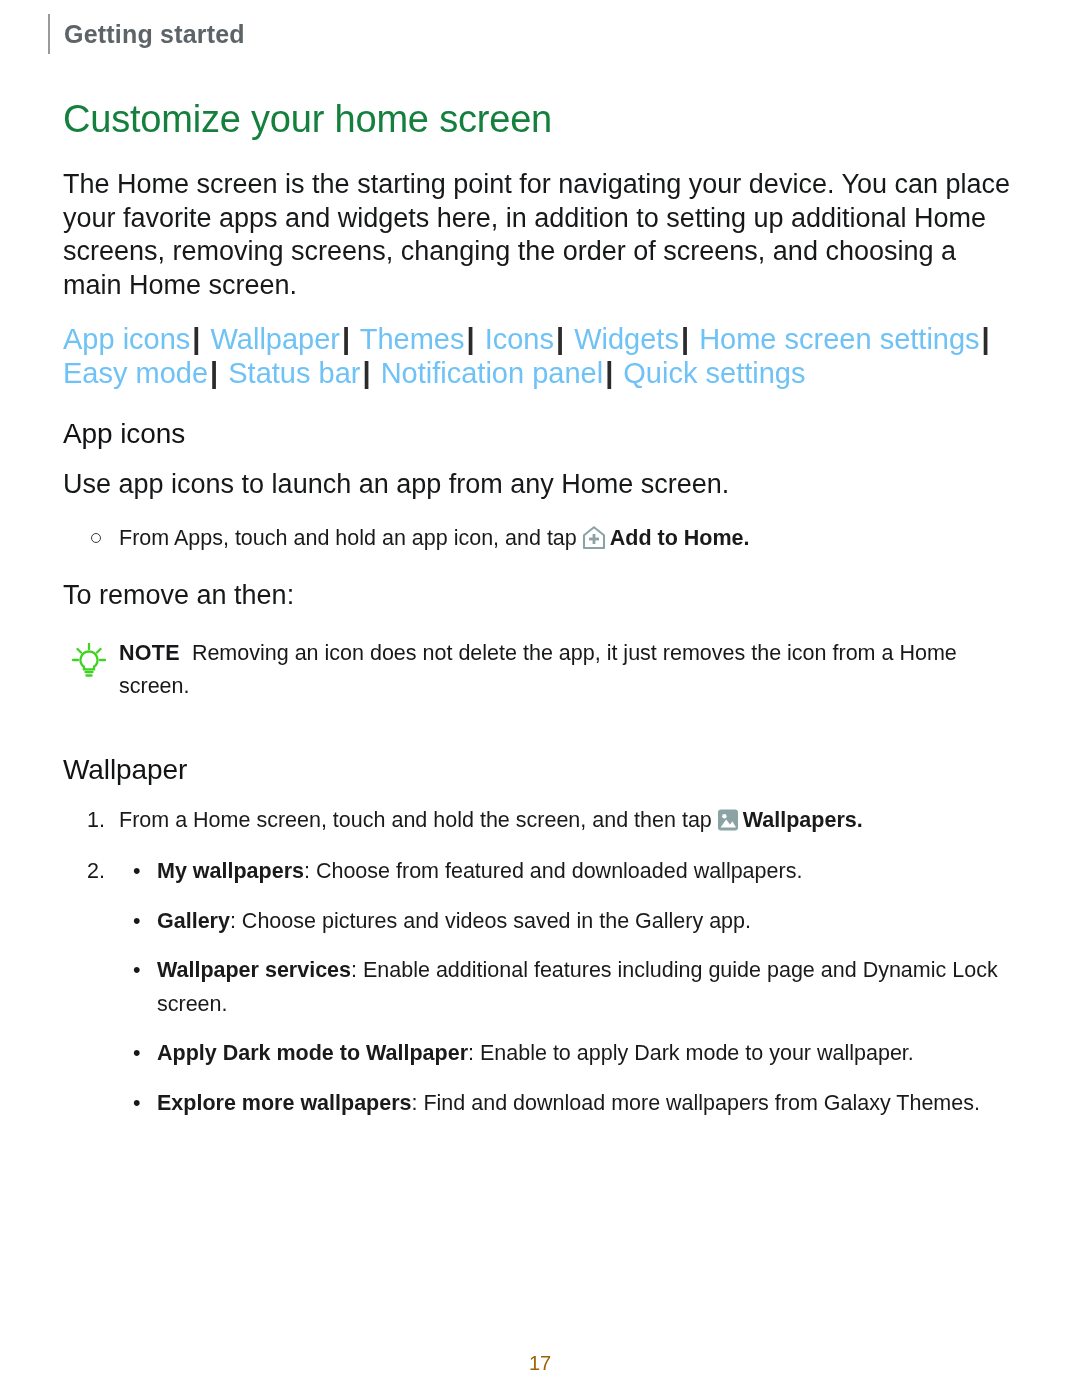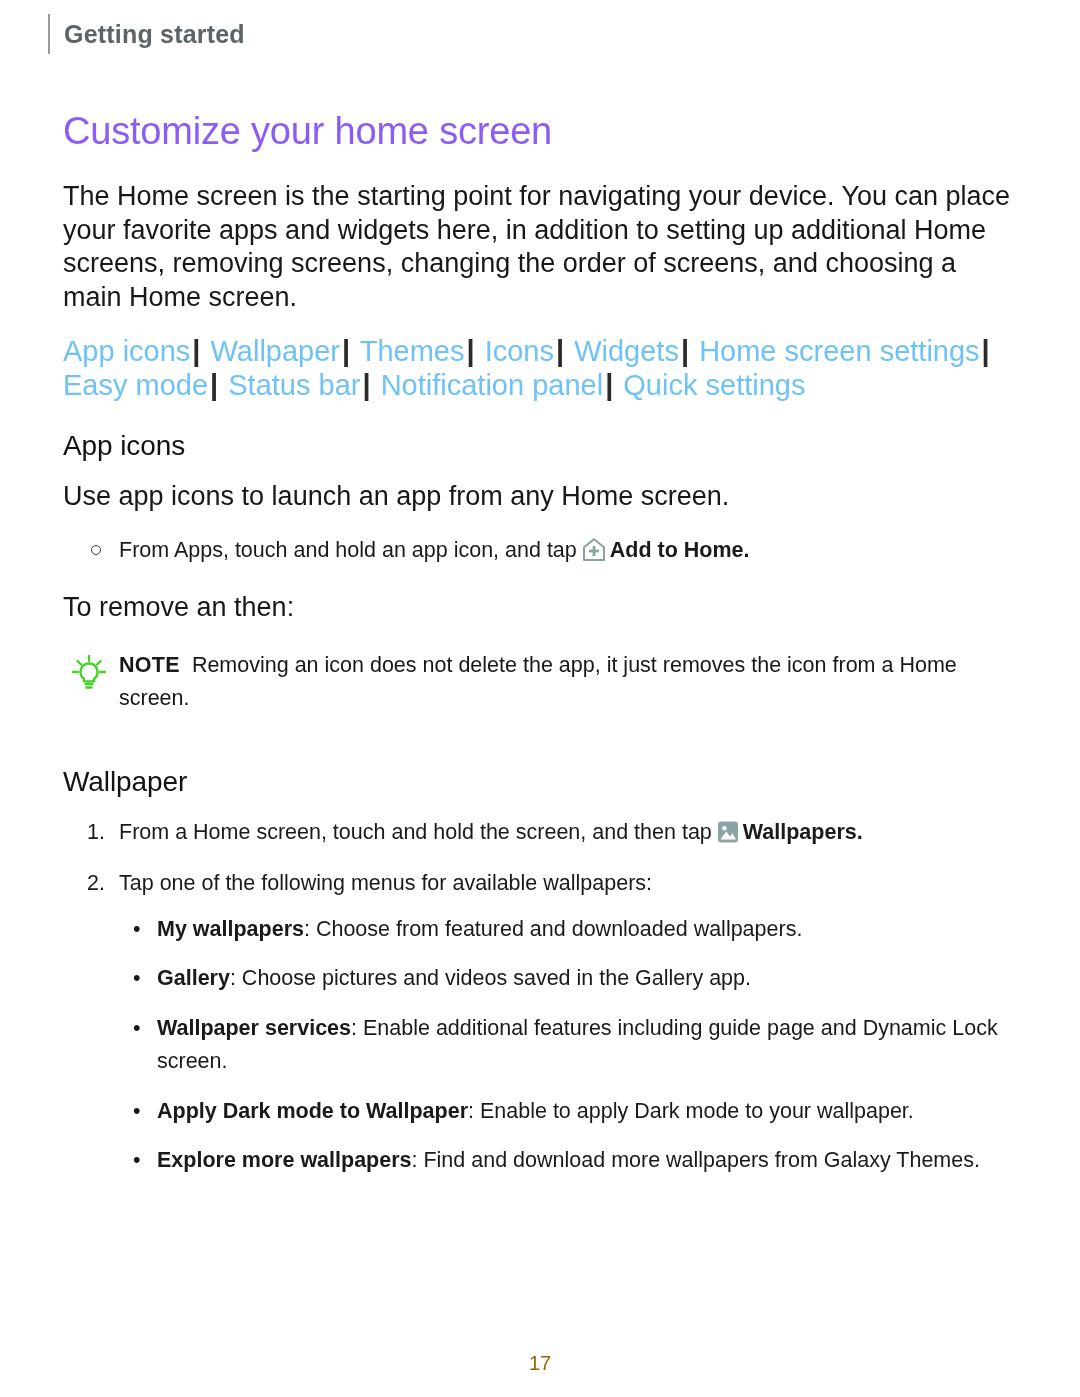--- a/index.html
+++ b/index.html
@@ -49,22 +49,22 @@
   .content {
     position: absolute;
     left: 63px;
     top: 96px;
     width: 955px;
   }
 
   h1.page-title {
     font-size: 38px;
     font-weight: 400;
-    color: #8b5cf6;
-    margin: 12px 0 26px 0;
+    color: #15803d;
+    margin: 0 0 26px 0;
     letter-spacing: -0.2px;
     line-height: 46px;
   }
 
   p.body {
     font-size: 27px;
     line-height: 33.5px;
     margin: 0 0 20px 0;
     color: #16181a;
     font-weight: 400;
@@ -268,21 +268,21 @@
 
     <ol class="num-list">
       <li>
         <span class="marker">1.</span><span>From a Home screen, touch and hold the screen, and then tap</span><span class="inline-icon"><svg width="24" height="26" viewBox="0 0 24 26">
               <rect x="2" y="2.5" width="20" height="21" rx="3" fill="#8ba3a5"></rect>
               <circle cx="8.4" cy="9.2" r="2.2" fill="#ffffff"></circle>
               <path d="M4.5 20.4 L10.2 12.6 L14 17.4 L16.4 14.2 L20 20.4 Z" fill="#ffffff"></path>
             </svg></span><span class="lead">Wallpapers.</span>
       </li>
       <li>
-        <span class="marker">2.</span><span>Tap one of the following menus for available wallpapers:</span>
+        <span class="marker">2.</span>
       </li>
     </ol>
 
     <ul class="dot-list">
       <li>
         <span class="marker">•</span><span class="lead">My wallpapers</span><span>: Choose from featured and downloaded wallpapers.</span>
       </li>
       <li>
         <span class="marker">•</span><span class="lead">Gallery</span><span>: Choose pictures and videos saved in the Gallery app.</span>
       </li>

